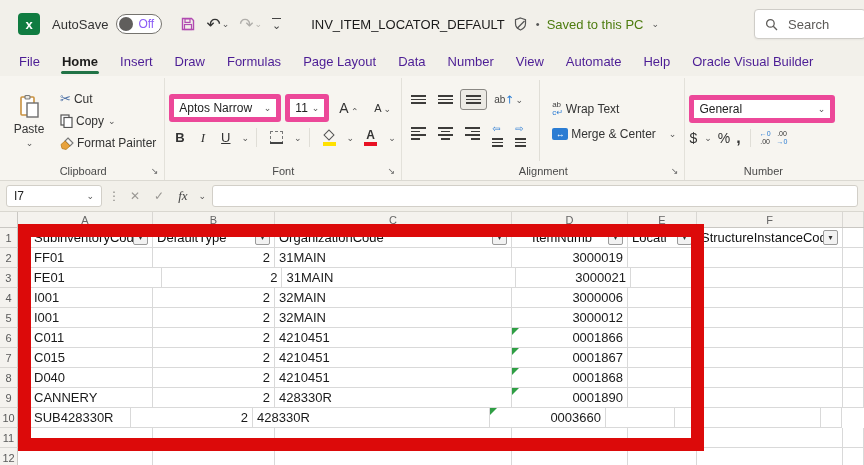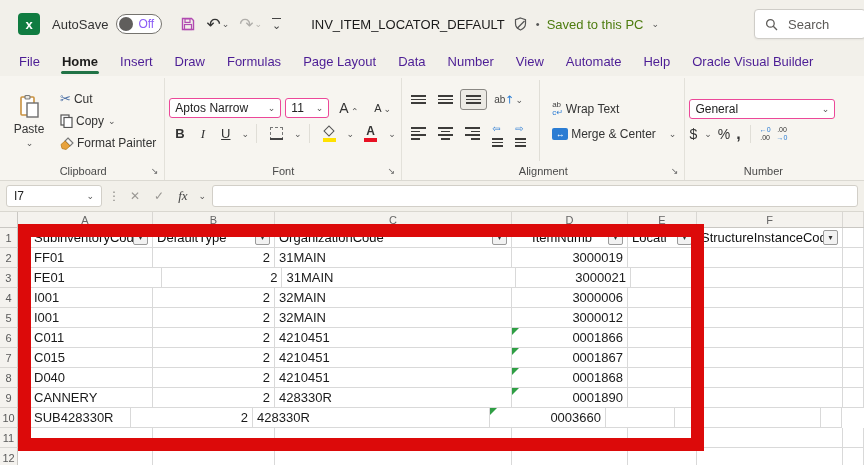--- a/index.html
+++ b/index.html
@@ -47,21 +47,21 @@
   .sel-box { border:1px solid #8a8884; background:#eceae4; border-radius:3px; }
 
   
   .paste-big { width:46px; display:flex; flex-direction:column; align-items:center; justify-content:center; gap:2px; cursor:pointer; }
   .paste-big .lbl { font-size:12px; color:#333; }
   .clip-col { display:flex; flex-direction:column; justify-content:center; gap:4px; margin-left:4px; }
 
   
   .font-grid { display:flex; flex-direction:column; gap:6px; justify-content:center; }
   .font-row { display:flex; align-items:center; gap:4px; }
-  .select { background:#fff; border:1px solid #ec4899; border-radius:3px; height:20px;
+  .select { background:#fff; border:5px solid #ec4899; border-radius:3px; height:28px;
     display:flex; align-items:center; justify-content:space-between; padding:0 5px; font-size:12px; color:#222; cursor:pointer; }
   .w-font { width:112px; } .w-size { width:44px; }
   .fbtn { font-size:13px; color:#333; padding:1px 6px; cursor:pointer; display:flex; align-items:flex-end; gap:1px; }
   .bold { font-weight:bold; } .ital { font-style:italic; font-family:"Liberation Serif",serif; }
   .und { text-decoration:underline; }
   .grow { font-size:14px; } .shrink { font-size:11px; }
   .vline { width:1px; background:#e0ded7; margin:0 3px; align-self:stretch; }
   .border-ic { width:13px; height:13px; border:1px dashed #777; position:relative; }
   .border-ic::after { content:""; position:absolute; left:-1px; right:-1px; bottom:-1px; height:2px; background:#444; }
   .color-bar { display:flex; flex-direction:column; align-items:center; line-height:1; }

